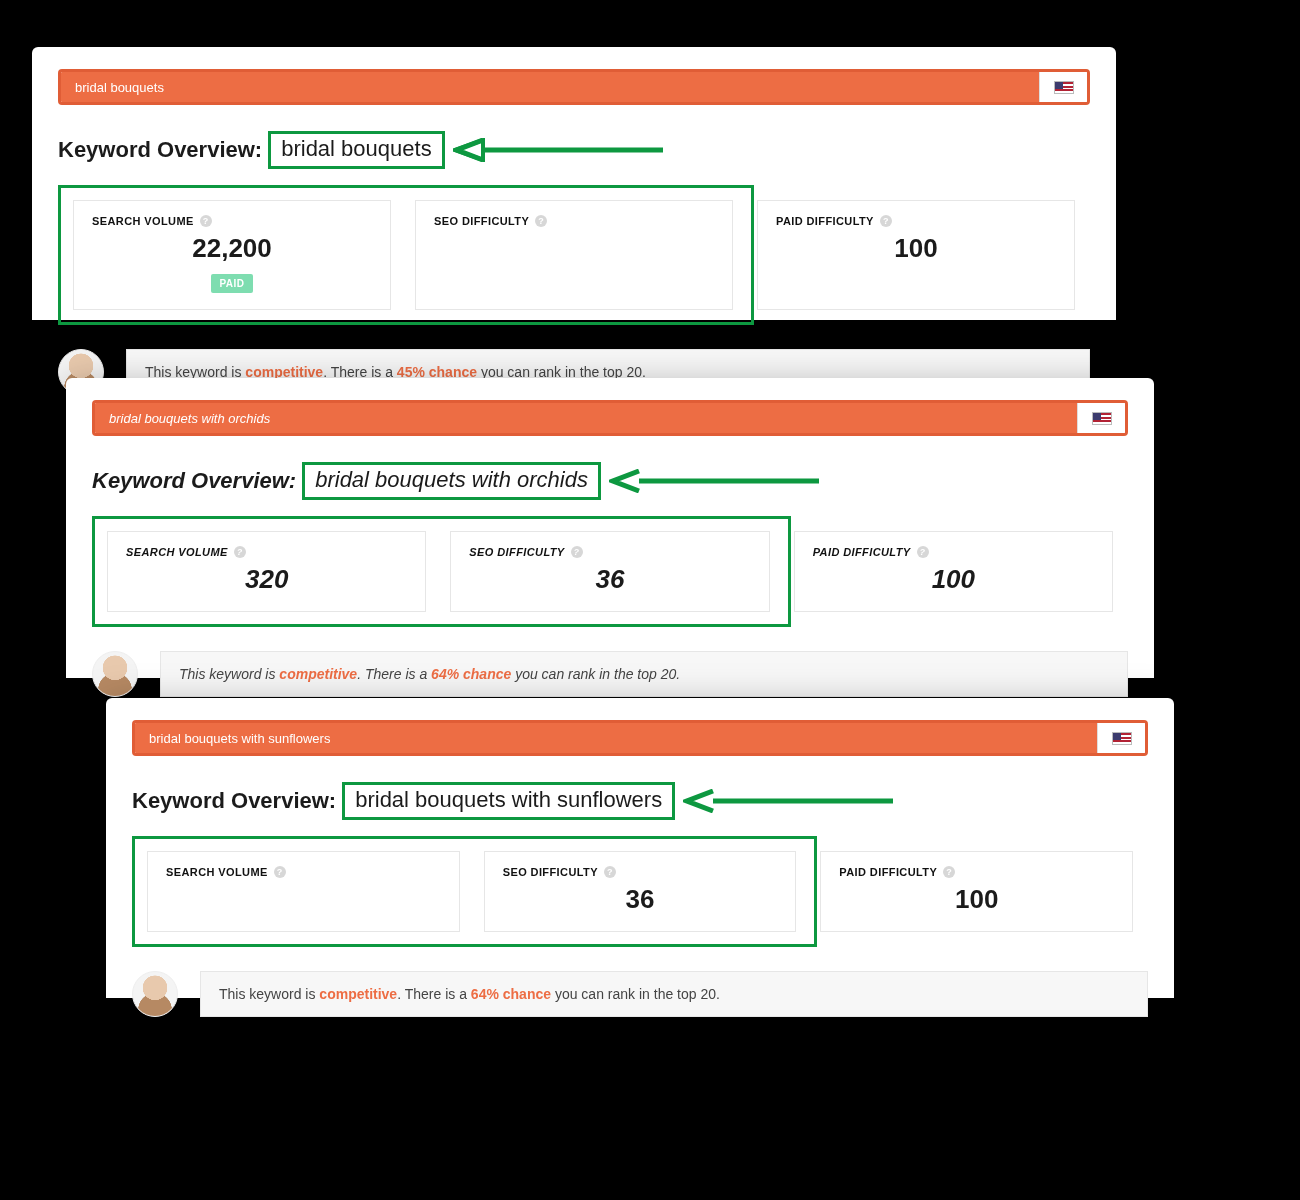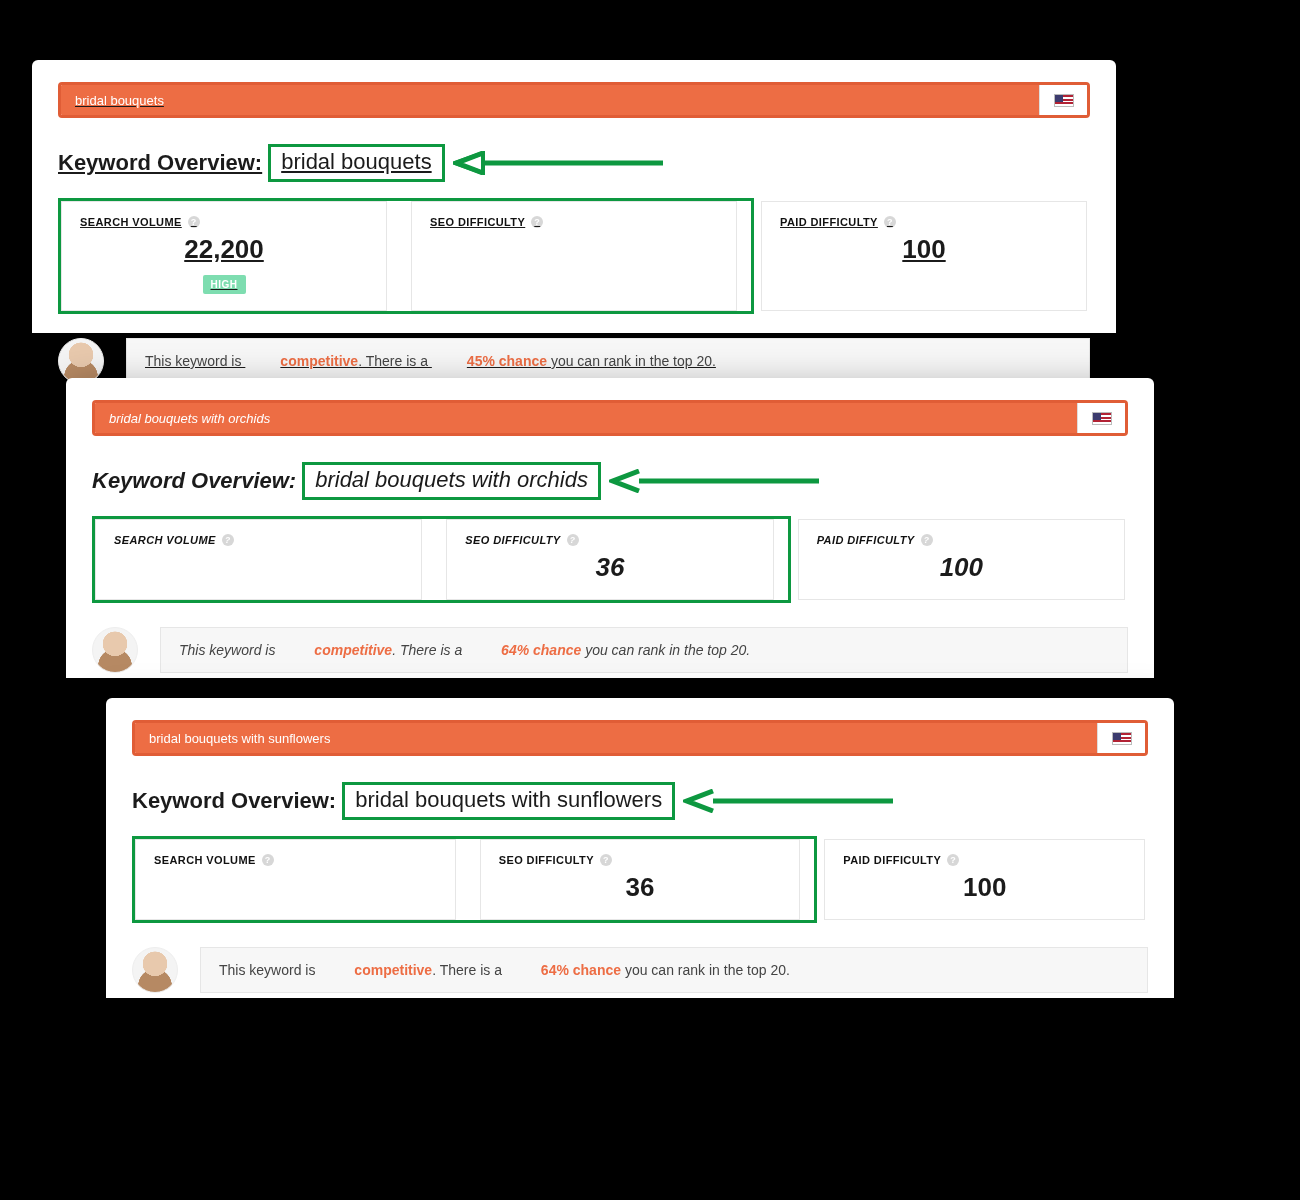--- a/index.html
+++ b/index.html
@@ -25,21 +25,21 @@
     height: 1200px;
   }
   .panel {
     position: absolute;
     background: #fff;
     border-top-left-radius: 6px;
     border-top-right-radius: 6px;
     box-shadow: 0 10px 40px rgba(0,0,0,0.35);
     padding: 22px 26px 30px 26px;
   }
-  .panel.p0 { left: 32px;  top: 60px;  width: 1084px; height: 273px; z-index: 1; text-decoration: underline; }
+  .panel.p0 { left: 32px;  top: 47px;  width: 1084px; height: 273px; z-index: 1; }
   .panel.p1 { left: 66px;  top: 378px; width: 1088px; height: 300px; z-index: 2; font-style: italic; }
   .panel.p2 { left: 106px; top: 698px; width: 1068px; height: 300px; z-index: 3; }
 
   
   .searchbar {
     display: flex;
     align-items: stretch;
     border: 3px solid var(--orange-dark);
     border-radius: 4px;
     overflow: hidden;
@@ -86,21 +86,21 @@
     margin-left: 8px;
     display: flex; align-items: center;
   }
   .arrow svg { display:block; }
 
   
   .metrics {
     position: relative;
     display: flex;
     gap: 24px;
-    padding: 3px; 
+    padding: 15px; 
     text-align: center;
   }
   .metric {
     flex: 1 1 0;
     border: 1px solid var(--card-border);
     padding: 14px 18px 16px 18px;
     background: #fff;
   }
   .metric .mlabel {
     font-size: 11px;
@@ -155,21 +155,21 @@
     border: 1px solid #eee;
   }
   .bubble {
     flex: 1 1 auto;
     background: #f7f7f7;
     border: 1px solid var(--card-border);
     padding: 14px 18px;
     font-size: 14px;
     color: #444;
   }
-  .bubble .hl { color: var(--orange); font-weight: 700; margin-left: 35px; }
+  .bubble .hl { color: var(--orange); font-weight: 700; }
 </style>
 </head>
 <body>
 
 <div class="stage">
 
   <div class="panel p0">
     <div class="searchbar">
       <div class="query">bridal bouquets</div>
       <div class="flag">
@@ -191,21 +191,21 @@
 
     <div class="metrics">
       <div class="highlight-two"></div>
       <div class="metric">
         <div class="mlabel">
           <span>SEARCH VOLUME</span>
           <span class="help-dot">?</span>
         </div>
         <div class="mvalue">
           <span>22,200</span>
-          <span class="badge-high">HIGH</span>
+          <span class="badge-high">PAID</span>
         </div>
       </div>
       <div class="metric">
         <div class="mlabel">
           <span>SEO DIFFICULTY</span>
           <span class="help-dot">?</span>
         </div>
       </div>
       <div class="metric">
         <div class="mlabel">
@@ -245,20 +245,23 @@
       </span>
     </div>
 
     <div class="metrics">
       <div class="highlight-two"></div>
       <div class="metric">
         <div class="mlabel">
           <span>SEARCH VOLUME</span>
           <span class="help-dot">?</span>
         </div>
+        <div class="mvalue">
+            <span>320</span>
+          </div>
       </div>
       <div class="metric">
         <div class="mlabel">
           <span>SEO DIFFICULTY</span>
           <span class="help-dot">?</span>
         </div>
         <div class="mvalue">
             <span>36</span>
           </div>
       </div>

